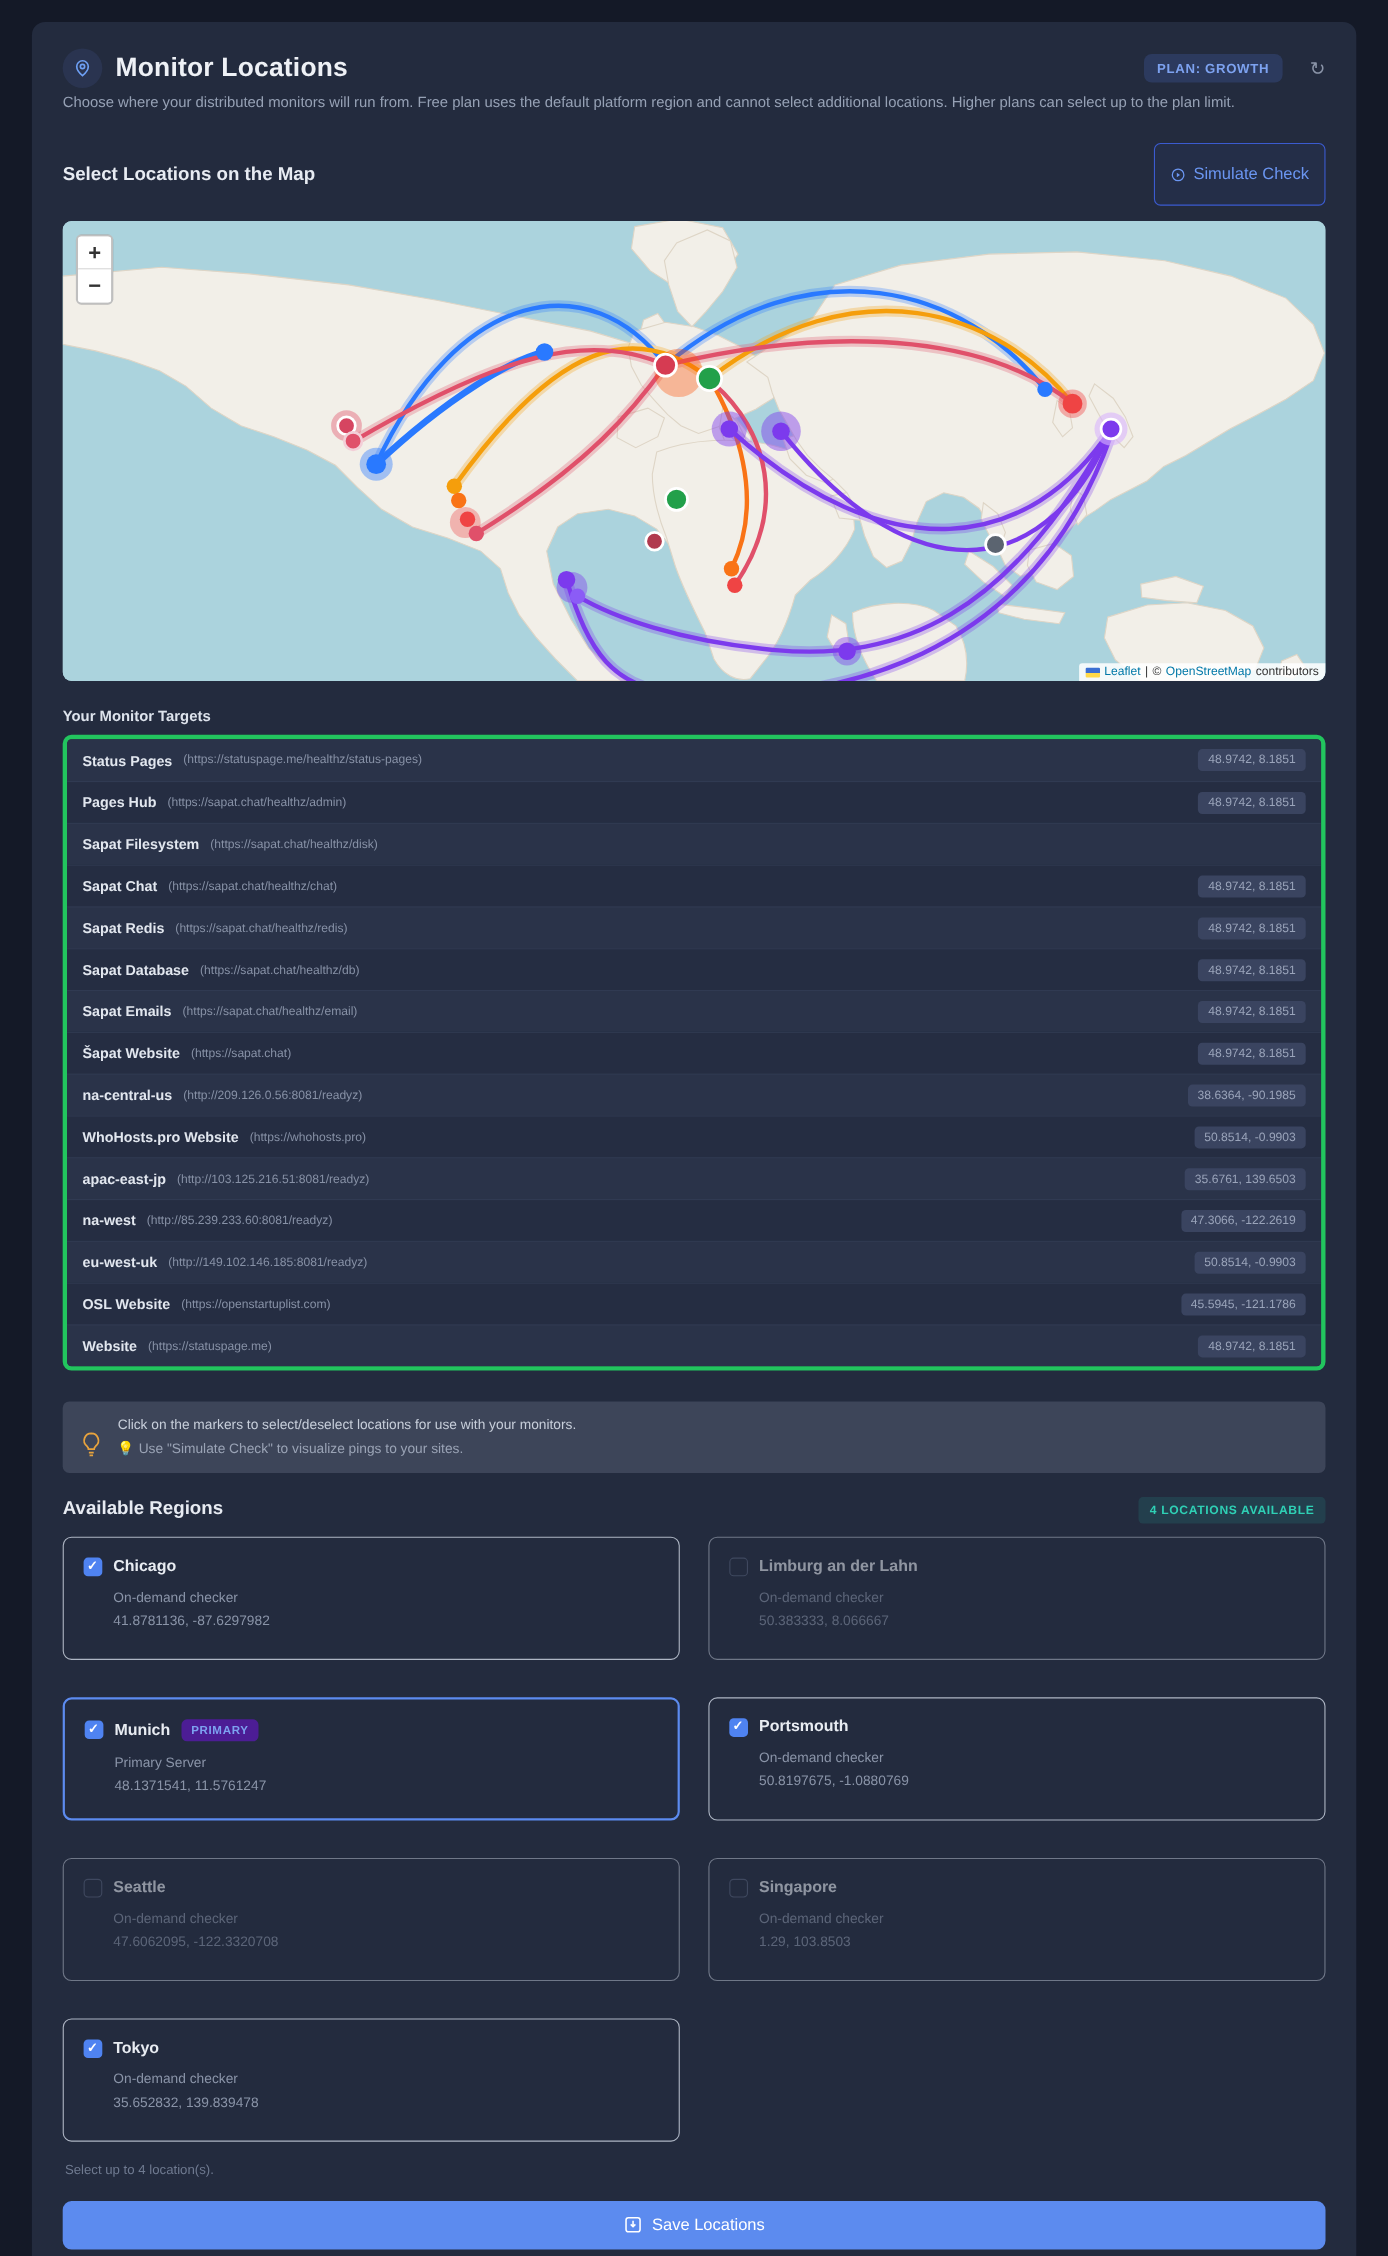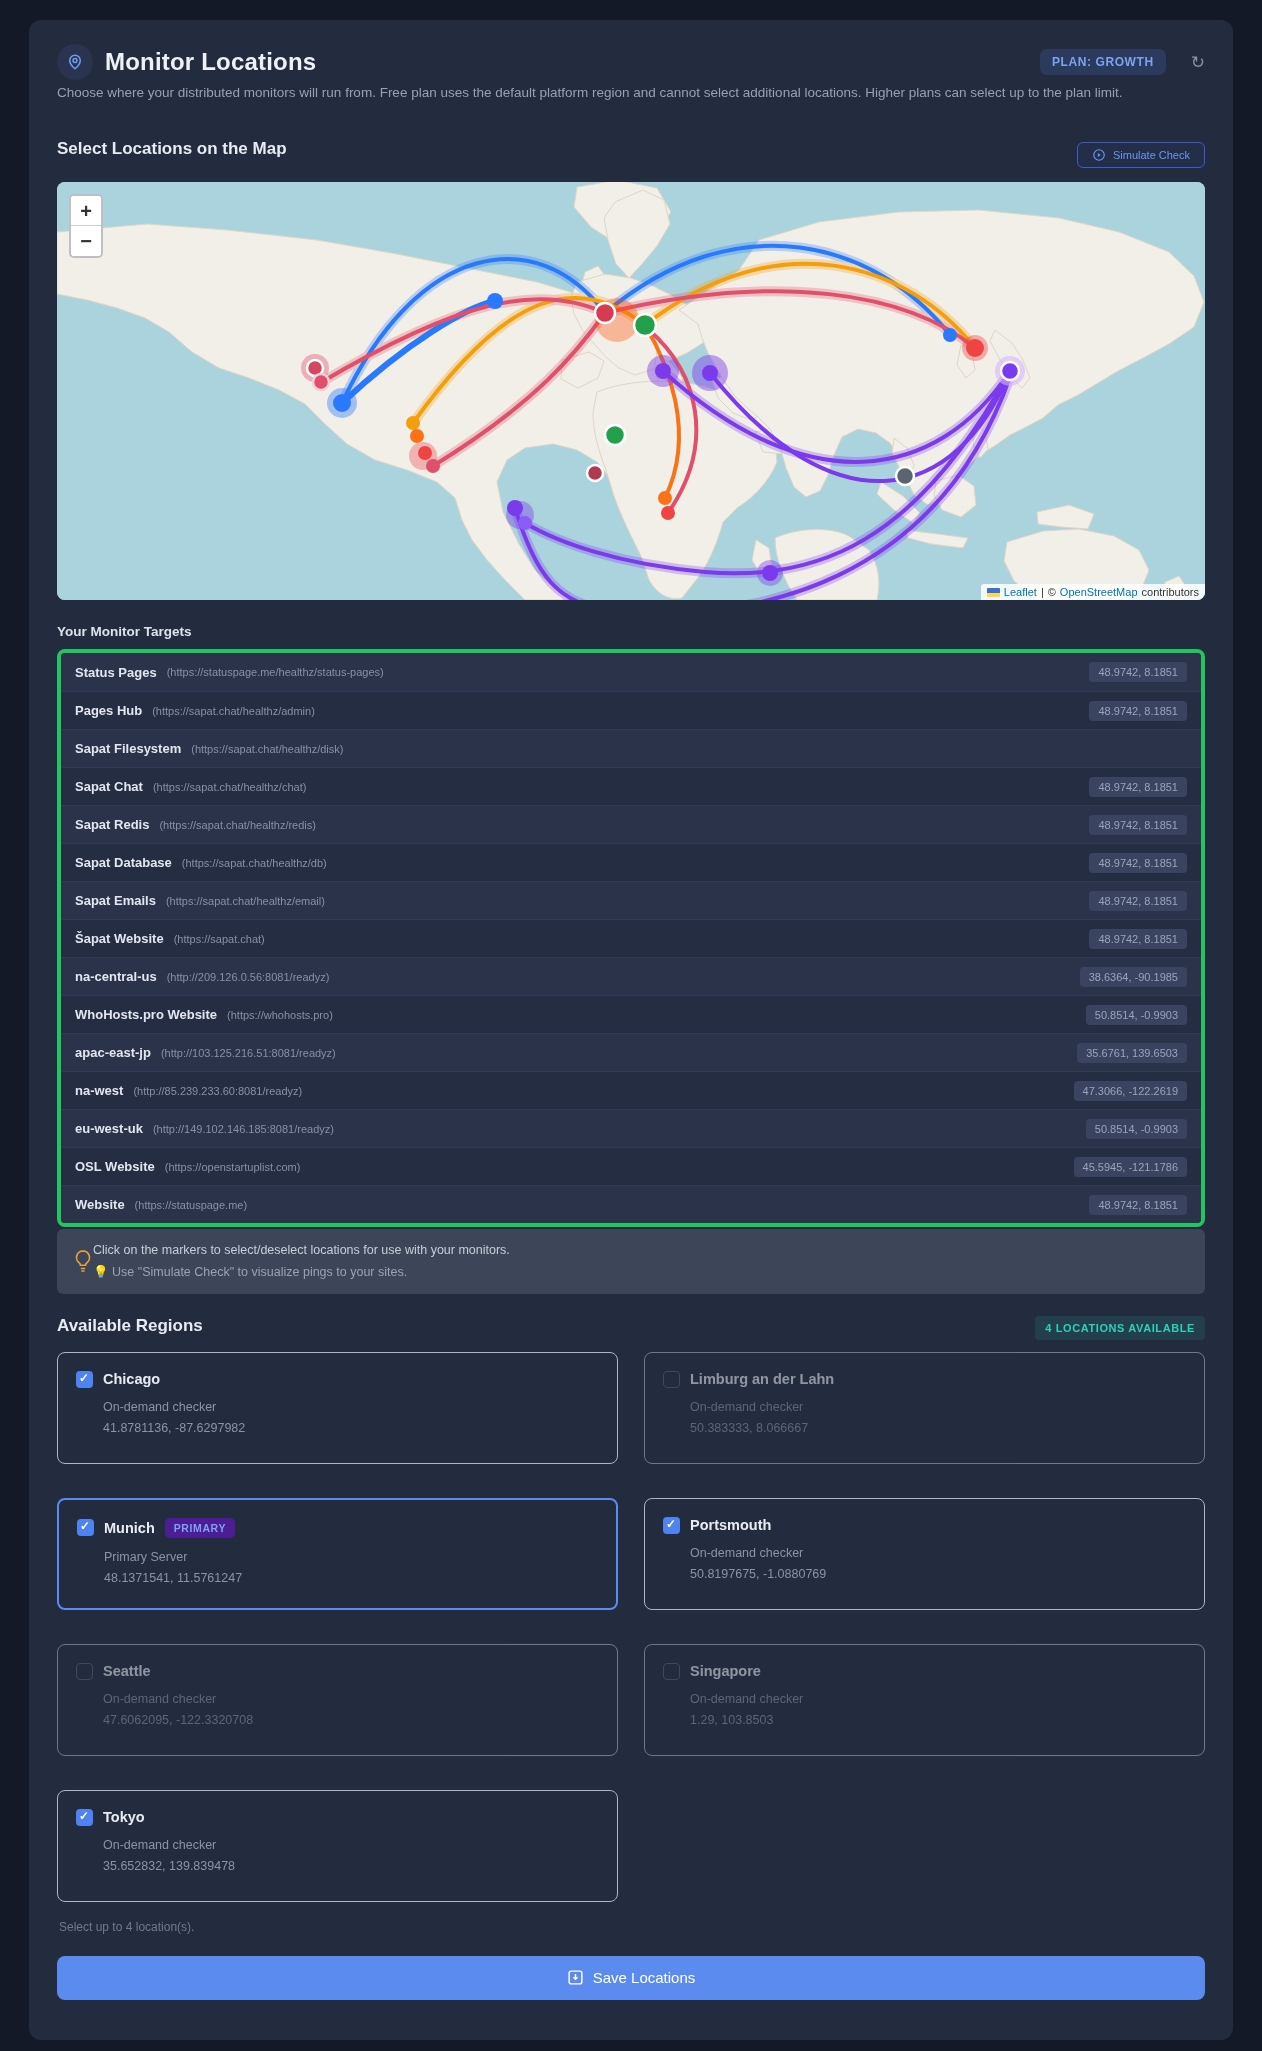--- a/index.html
+++ b/index.html
@@ -12,21 +12,21 @@
   .pin-badge { width:36px; height:36px; border-radius:50%; background:#2a3450; display:flex; align-items:center; justify-content:center; flex:0 0 auto; }
   .hdr-title { color:#eef1f6; font-size:24px; font-weight:700; letter-spacing:.2px; }
   .hdr-right { margin-left:auto; display:flex; align-items:center; gap:25px; }
   .plan-badge { background:#2c3a5e; color:#7da2f0; font-size:12px; font-weight:700; letter-spacing:.6px; padding:6px 12px; border-radius:7px; }
   .refresh { color:#8a94a8; font-size:17px; cursor:pointer; }
   .desc { color:#96a1b5; font-size:13.5px; line-height:1.65; margin-top:2px; max-width:1150px; }
 
   
   .sect-row { display:flex; align-items:center; margin-top:26px; margin-bottom:14px; }
   .sect-title { color:#e7ebf2; font-size:17px; font-weight:600; }
-  .sim-btn { margin-left:auto; display:flex; align-items:center; gap:7px; color:#6b96f2; background:rgba(70,110,230,0.06); border:1px solid #3b5bd0; border-radius:6px; padding:5px 14px; font-size:11px; cursor:pointer;margin-top:12px; }
+  .sim-btn { margin-left:auto; display:flex; align-items:center; gap:7px; color:#6b96f2; background:rgba(70,110,230,0.06); border:1px solid #3b5bd0; border-radius:6px; padding:19px 14px; font-size:15px; cursor:pointer; }
 
   
   .map-wrap { position:relative; width:1148px; height:418px; border-radius:8px; overflow:hidden; background:#abd3dd; }
   .zoomctl { position:absolute; top:12px; left:12px; width:34px; background:#ffffff; border:2px solid rgba(0,0,0,0.25); border-radius:5px; overflow:hidden; z-index:5; }
   .zoomctl .zbtn { display:block; width:100%; height:30px; text-align:center; font-size:20px; font-weight:700; color:#333; line-height:30px; cursor:pointer; background:#fff; }
   .zoomctl .zbtn:first-child { border-bottom:1px solid #ccc; }
   .attrib { position:absolute; right:0; bottom:0; background:rgba(255,255,255,0.85); color:#333; font-size:11px; padding:2px 6px; z-index:5; display:flex; align-items:center; gap:4px; border-top-left-radius:3px; }
   .attrib a { color:#0078a8; text-decoration:none; }
   .ua-flag { display:inline-block; width:13px; height:9px; background:linear-gradient(#3b6fd2 50%, #ffd948 50%); border-radius:1px; }
 
@@ -35,21 +35,21 @@
   .tlist { border:4px solid #22c55e; border-radius:8px; overflow:hidden; }
   .trow { display:flex; align-items:center; height:38px; padding:0 14px; }
   .trow:nth-child(odd) { background:#2a3349; }
   .trow:nth-child(even) { background:#252d42; }
   .trow + .trow { border-top:1px solid #303a52; }
   .tname { color:#e2e7ef; font-size:13px; font-weight:600; }
   .turl { color:#8791a6; font-size:11px; margin-left:10px; }
   .tcoord { margin-left:auto; background:#3a4460; color:#9aa4ba; font-size:11px; padding:4px 9px; border-radius:4px; }
 
   
-  .tip { display:flex; align-items:center; background:#3d4559; border-radius:6px; padding:12px 16px; margin-top:2px; }
+  .tip { display:flex; gap:14px; align-items:flex-end; background:#3d4559; border-radius:6px; padding:12px 16px; margin-top:28px; }
   .tip-l1 { color:#c7ceda; font-size:12.5px; line-height:1.5; }
   .tip-l2 { color:#9aa3b5; font-size:12.5px; line-height:1.5; margin-top:3px; }
 
   
   .regions-row { display:flex; align-items:flex-start; margin-top:22px; margin-bottom:12px; }
   .avail-badge { margin-left:auto; color:#2fd0b5; background:rgba(45,212,191,0.12); font-size:11px; font-weight:700; letter-spacing:.6px; padding:6px 10px; border-radius:4px; }
   .cards { display:grid; grid-template-columns:1fr 1fr; gap:34px 26px; }
   .card { border:1px solid #aeb6c4; border-radius:8px; padding:18px 18px 20px 18px; min-height:112px; cursor:pointer; }
   .card.primary { border:2px solid #5c8bef; }
   .card.dim .card-title { color:#76descr; }

